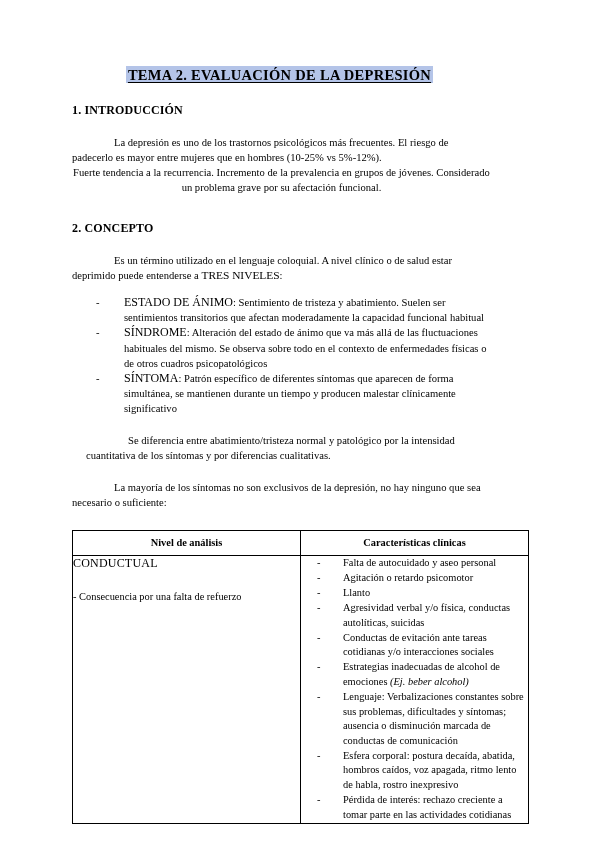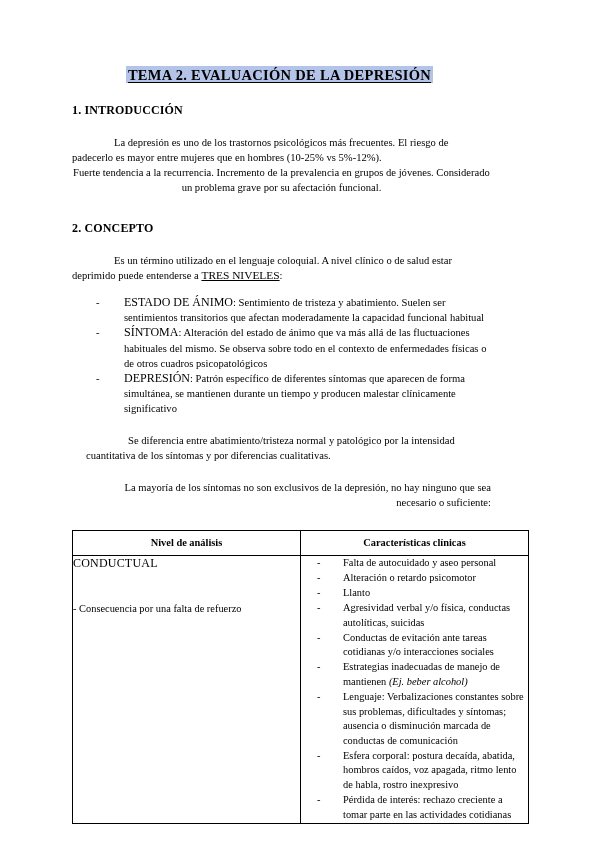--- a/index.html
+++ b/index.html
@@ -60,23 +60,23 @@
     margin: 0;
     padding-left: 72px;
     padding-right: 68px;
     text-align: left;
   }
   .para.indent { text-indent: 42px; }
   .p-intro-1 { padding-top: 17px; }
   .p-intro-2 { padding-top: 0px; text-align: center; }
   .p-concepto-1 { padding-top: 17px; }
   .p-diferencia { padding-top: 16px; margin-left: 14px; }
-  .p-mayoria { padding-top: 17px; text-align: right; }
-
-  .caps-big { font-size: 11.4px; text-decoration: underline; }
+  .p-mayoria { padding-top: 17px; }
+
+  .caps-big { font-size: 11.4px; }
 
   
   .dash-list {
     margin: 0;
     padding: 12px 70px 0 96px;
     list-style: none;
     font-size: 10.6px;
     line-height: 15.2px;
   }
   .dash-list li {
@@ -123,21 +123,21 @@
     padding: 7px 8px 8px 6px;
     font-size: 10.8px;
     line-height: 15.4px;
     height: 250px;
   }
   td.level-cell .lvl-name {
     font-size: 12px;
     letter-spacing: 0.2px;
   }
   td.level-cell .lvl-note {
-    margin-top: 30px;
+    margin-top: 18px;
     font-size: 10.4px;
   }
 
   td.feat-cell {
     padding: 6px 8px 8px 0px;
   }
   ul.feat-list {
     margin: 0;
     padding: 0 0 0 14px;
     list-style: none;
@@ -173,24 +173,24 @@
 
   <div class="section-heading h2-concepto">2. CONCEPTO</div>
 
   <p class="para indent p-concepto-1"><span>Es un término utilizado en el lenguaje coloquial. A nivel clínico o de salud estar deprimido puede entenderse a </span><span class="caps-big">TRES NIVELES</span><span>:</span></p>
 
   <ul class="dash-list">
     <li>
       <span class="dash">-</span><span class="lvl-term">ESTADO DE ÁNIMO</span><span>: Sentimiento de tristeza y abatimiento. Suelen ser sentimientos transitorios que afectan moderadamente la capacidad funcional habitual</span>
     </li>
     <li>
-      <span class="dash">-</span><span class="lvl-term">SÍNTOMA</span><span>: Alteración del estado de ánimo que va más allá de las fluctuaciones habituales del mismo. Se observa sobre todo en el contexto de enfermedades físicas o de otros cuadros psicopatológicos</span>
+      <span class="dash">-</span><span class="lvl-term">SÍNDROME</span><span>: Alteración del estado de ánimo que va más allá de las fluctuaciones habituales del mismo. Se observa sobre todo en el contexto de enfermedades físicas o de otros cuadros psicopatológicos</span>
     </li>
     <li>
-      <span class="dash">-</span><span class="lvl-term">DEPRESIÓN</span><span>: Patrón específico de diferentes síntomas que aparecen de forma simultánea, se mantienen durante un tiempo y producen malestar clínicamente significativo</span>
+      <span class="dash">-</span><span class="lvl-term">SÍNTOMA</span><span>: Patrón específico de diferentes síntomas que aparecen de forma simultánea, se mantienen durante un tiempo y producen malestar clínicamente significativo</span>
     </li>
   </ul>
 
   <p class="para indent p-diferencia">Se diferencia entre abatimiento/tristeza normal y patológico por la intensidad cuantitativa de los síntomas y por diferencias cualitativas.</p>
 
   <p class="para indent p-mayoria">La mayoría de los síntomas no son exclusivos de la depresión, no hay ninguno que sea necesario o suficiente:</p>
 
   <div class="tbl-wrap">
     <table class="analysis">
       <colgroup>
@@ -205,25 +205,25 @@
       </thead>
       <tbody>
         <tr>
           <td class="level-cell">
             <div class="lvl-name">CONDUCTUAL</div>
             <div class="lvl-note">- Consecuencia por una falta de refuerzo</div>
           </td>
           <td class="feat-cell">
             <ul class="feat-list">
               <li><span class="dash">-</span><span>Falta de autocuidado y aseo personal</span><span class="ital"></span></li>
-              <li><span class="dash">-</span><span>Alteración o retardo psicomotor</span><span class="ital"></span></li>
+              <li><span class="dash">-</span><span>Agitación o retardo psicomotor</span><span class="ital"></span></li>
               <li><span class="dash">-</span><span>Llanto</span><span class="ital"></span></li>
               <li><span class="dash">-</span><span>Agresividad verbal y/o física, conductas autolíticas, suicidas</span><span class="ital"></span></li>
               <li><span class="dash">-</span><span>Conductas de evitación ante tareas cotidianas y/o interacciones sociales</span><span class="ital"></span></li>
-              <li><span class="dash">-</span><span>Estrategias inadecuadas de manejo de mantienen </span><span class="ital">(Ej. beber alcohol)</span></li>
+              <li><span class="dash">-</span><span>Estrategias inadecuadas de alcohol de emociones </span><span class="ital">(Ej. beber alcohol)</span></li>
               <li><span class="dash">-</span><span>Lenguaje: Verbalizaciones constantes sobre sus problemas, dificultades y síntomas; ausencia o disminución marcada de conductas de comunicación</span><span class="ital"></span></li>
               <li><span class="dash">-</span><span>Esfera corporal: postura decaída, abatida, hombros caídos, voz apagada, ritmo lento de habla, rostro inexpresivo</span><span class="ital"></span></li>
               <li><span class="dash">-</span><span>Pérdida de interés: rechazo creciente a tomar parte en las actividades cotidianas</span><span class="ital"></span></li>
             </ul>
           </td>
         </tr>
       </tbody>
     </table>
   </div>
 

